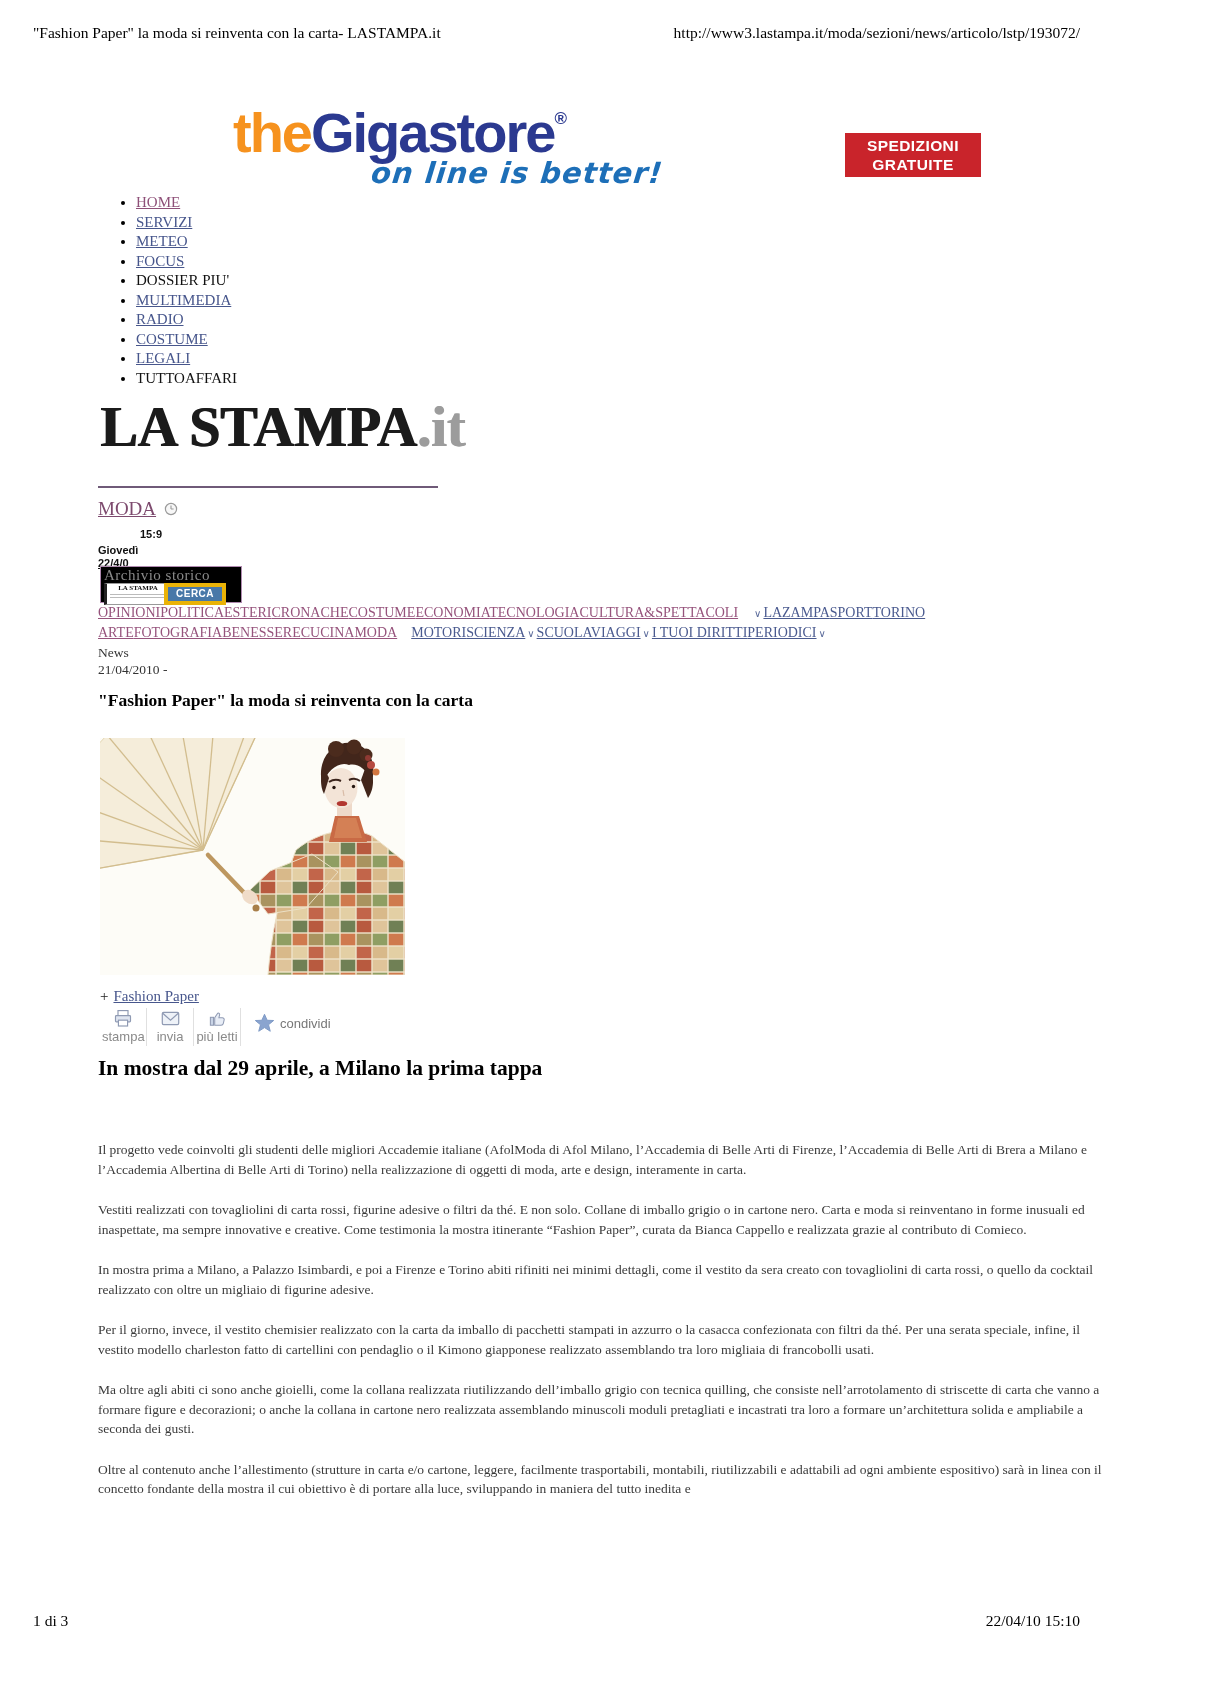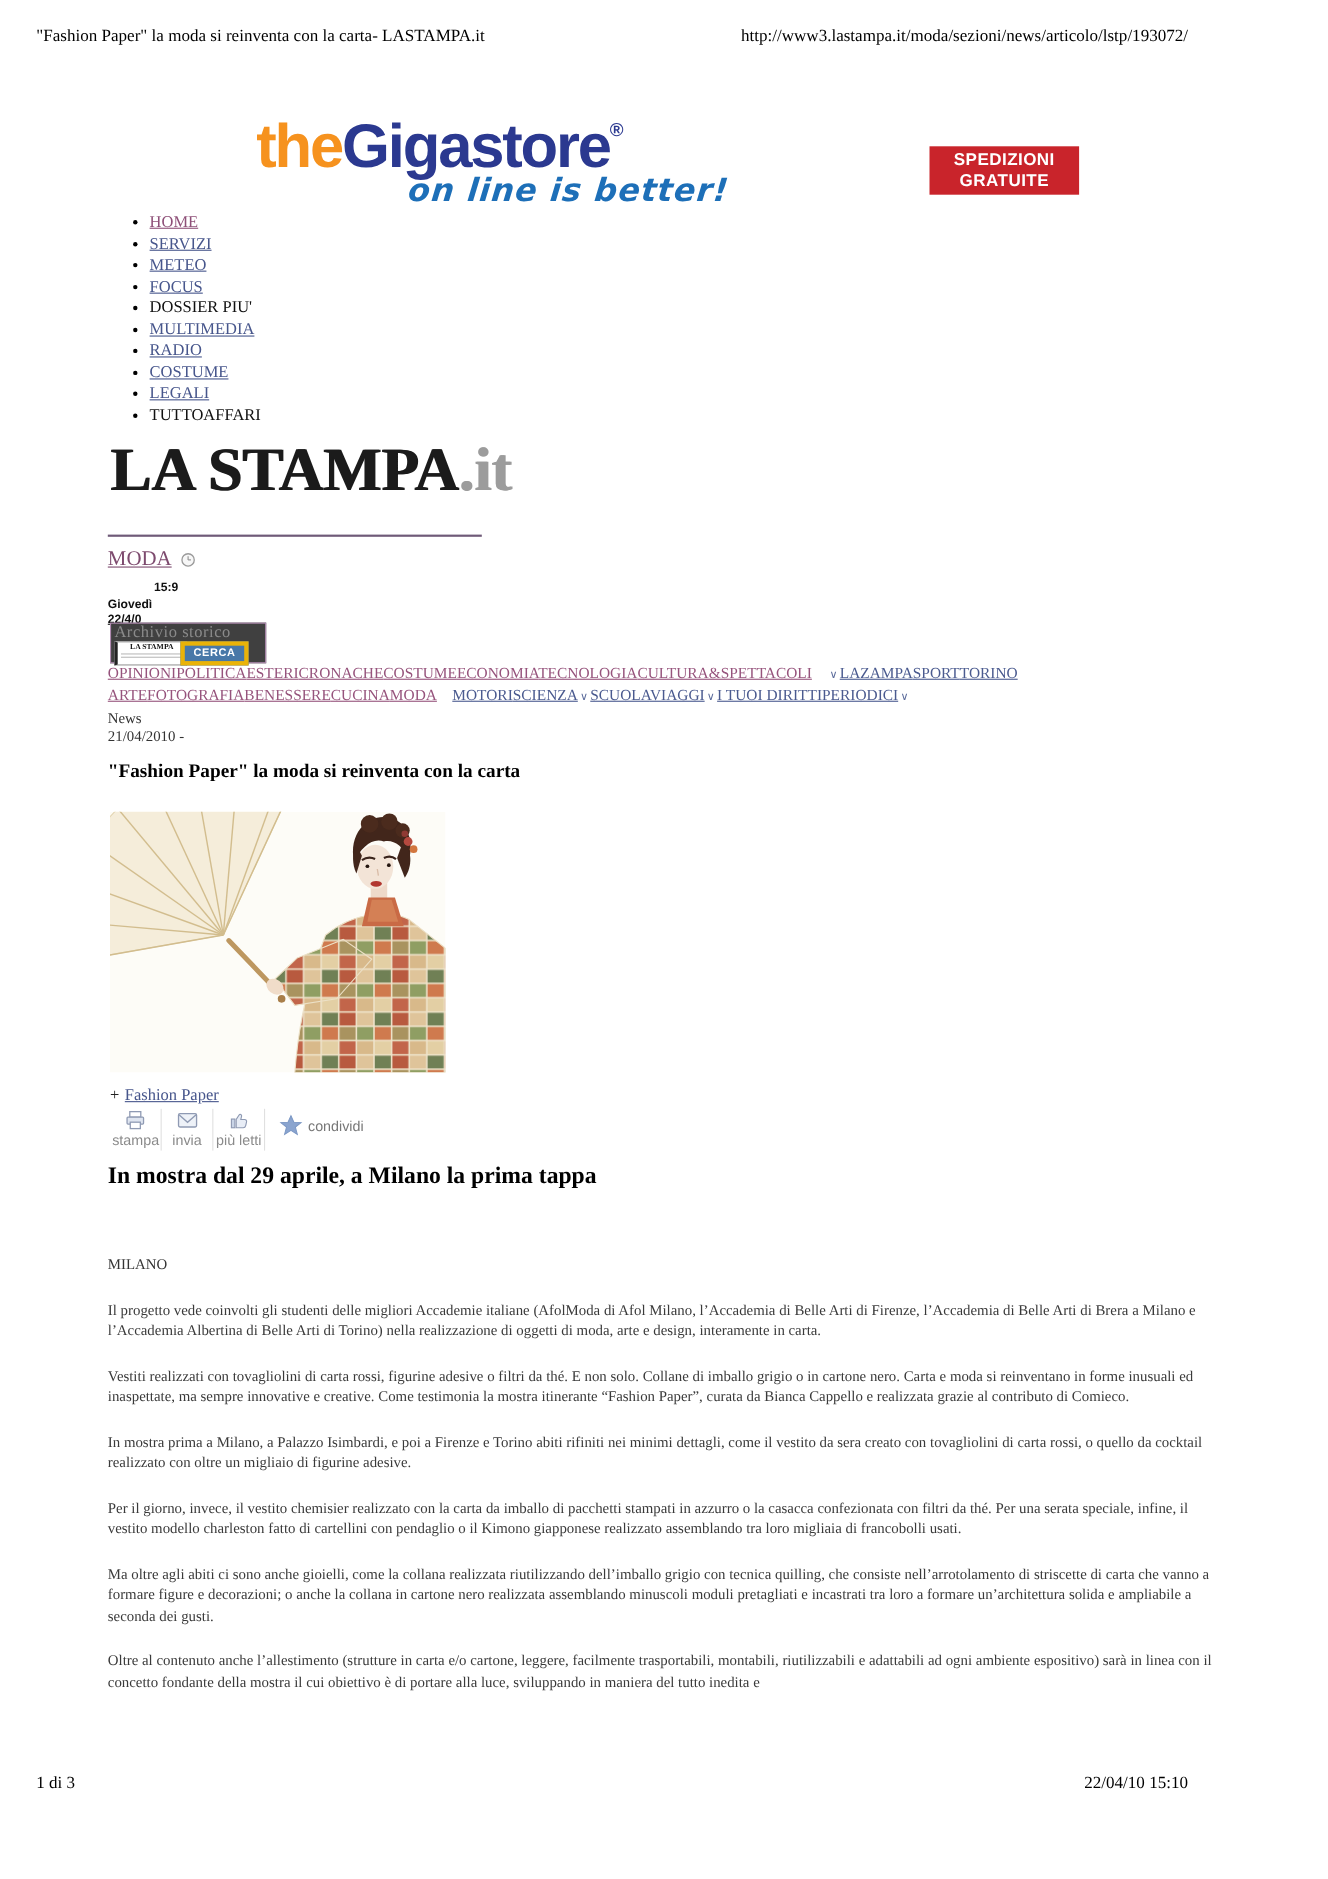--- a/index.html
+++ b/index.html
@@ -68,21 +68,21 @@
   .logo-suffix { color:#9C9C9C; text-shadow:1.2px 0 0 #9C9C9C;text-align:right; }
   .masthead-rule { position:absolute; left:98px; top:486px; width:340px; height:2px; background:#6F5A78; }
   .section-row { position:absolute; left:98px; top:498px; display:flex; align-items:center; gap:8px; }
   .section-link { font-size:19px; color:#7D4A6E; text-decoration:underline; cursor:pointer; }
   .clock-time { position:absolute; left:140px; top:528px; font-family:"Liberation Sans", sans-serif; font-weight:bold; font-size:11px; color:#111; }
   .day-label  { position:absolute; left:98px;  top:544px; font-family:"Liberation Sans", sans-serif; font-weight:bold; font-size:11px; color:#111; }
   .date-link  { position:absolute; left:98px;  top:557px; font-family:"Liberation Sans", sans-serif; font-weight:bold; font-size:11px; color:#111; text-decoration:underline; cursor:pointer; }
   
   .archive-box {
     position:absolute; left:100px; top:566px; width:142px; height:37px;
-    border:1px solid #B08AB0; background:#404040; padding:1px 3px;
+    border:1px solid #B08AB0; background:#000000; padding:1px 3px;
   }
   .archive-title { font-size:15px; color:#8A8A8A; letter-spacing:.5px; line-height:15px; }
   .archive-row { display:flex; align-items:center; }
   .archive-thumb {
     position:relative; width:66px; height:22px; background:#fff;
     border:1px solid #999; border-left:3px solid #222;
     overflow:hidden; flex:none;
   }
   .thumb-label { display:block; font-family:"Liberation Serif", serif; font-weight:bold; font-size:7px; line-height:8px; text-align:center; color:#111; }
   .thumb-line { display:block; height:1px; background:#bbb; margin:2px 3px 0 3px; }
@@ -285,21 +285,20 @@
       <svg width="23" height="22" viewBox="0 0 24 24">
         <polygon points="12,2.5 14.9,9 22,9.3 16.4,13.9 18.3,21 12,17 5.7,21 7.6,13.9 2,9.3 9.1,9" fill="#8aa4cf" stroke="#7b97c4" stroke-width="1"></polygon>
       </svg>
       <span class="share-label">condividi</span>
     </div>
   </div>
 
   <h2 class="art-subtitle">In mostra dal 29 aprile, a Milano la prima tappa</h2>
 
   <div class="art-body">
-    <p class="location">MILANO</p>
     <p>Il progetto vede coinvolti gli studenti delle migliori Accademie italiane (AfolModa di Afol Milano, l’Accademia di Belle Arti di Firenze, l’Accademia di Belle Arti di Brera a Milano e l’Accademia Albertina di Belle Arti di Torino) nella realizzazione di oggetti di moda, arte e design, interamente in carta.</p>
     <p>Vestiti realizzati con tovagliolini di carta rossi, figurine adesive o filtri da thé. E non solo. Collane di imballo grigio o in cartone nero. Carta e moda si reinventano in forme inusuali ed inaspettate, ma sempre innovative e creative. Come testimonia la mostra itinerante “Fashion Paper”, curata da Bianca Cappello e realizzata grazie al contributo di Comieco.</p>
     <p>In mostra prima a Milano, a Palazzo Isimbardi, e poi a Firenze e Torino abiti rifiniti nei minimi dettagli, come il vestito da sera creato con tovagliolini di carta rossi, o quello da cocktail realizzato con oltre un migliaio di figurine adesive.</p>
     <p>Per il giorno, invece, il vestito chemisier realizzato con la carta da imballo di pacchetti stampati in azzurro o la casacca confezionata con filtri da thé. Per una serata speciale, infine, il vestito modello charleston fatto di cartellini con pendaglio o il Kimono giapponese realizzato assemblando tra loro migliaia di francobolli usati.</p>
     <p>Ma oltre agli abiti ci sono anche gioielli, come la collana realizzata riutilizzando dell’imballo grigio con tecnica quilling, che consiste nell’arrotolamento di striscette di carta che vanno a formare figure e decorazioni; o anche la collana in cartone nero realizzata assemblando minuscoli moduli pretagliati e incastrati tra loro a formare un’architettura solida e ampliabile a seconda dei gusti.</p>
     <p>Oltre al contenuto anche l’allestimento (strutture in carta e/o cartone, leggere, facilmente trasportabili, montabili, riutilizzabili e adattabili ad ogni ambiente espositivo) sarà in linea con il concetto fondante della mostra il cui obiettivo è di portare alla luce, sviluppando in maniera del tutto inedita e</p>
   </div>
 
   <footer class="print-footer">
     <span>1 di 3</span>

